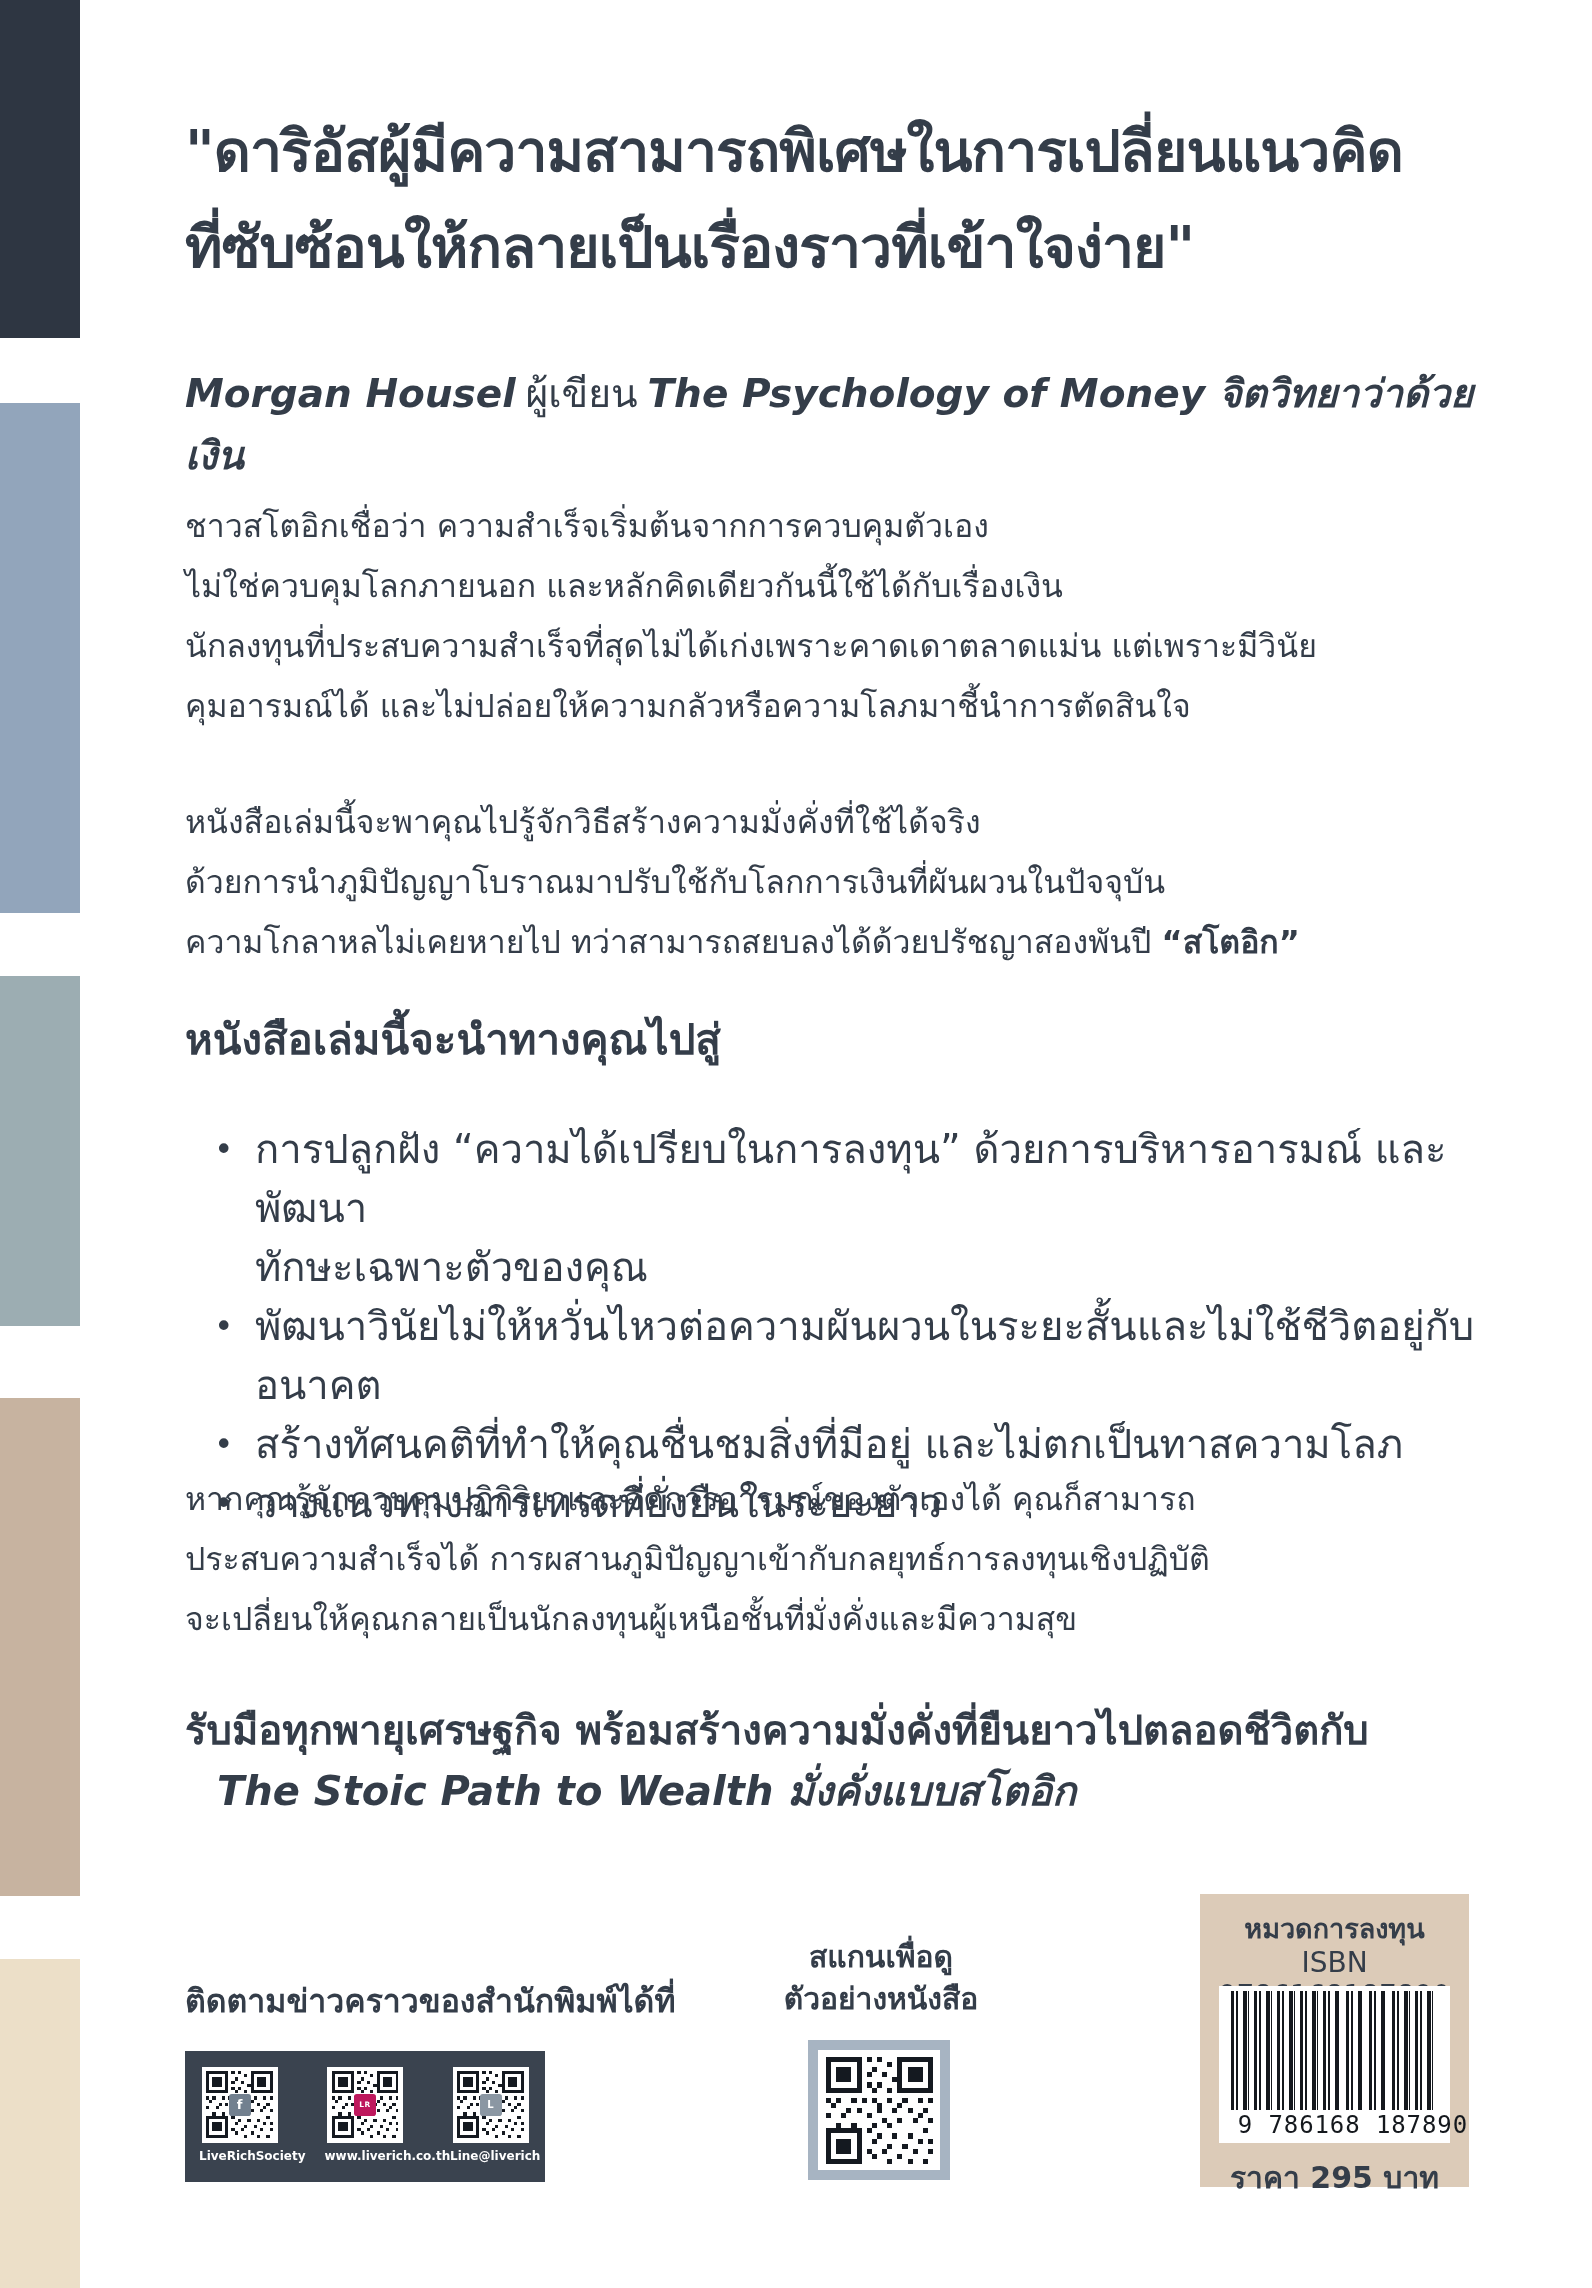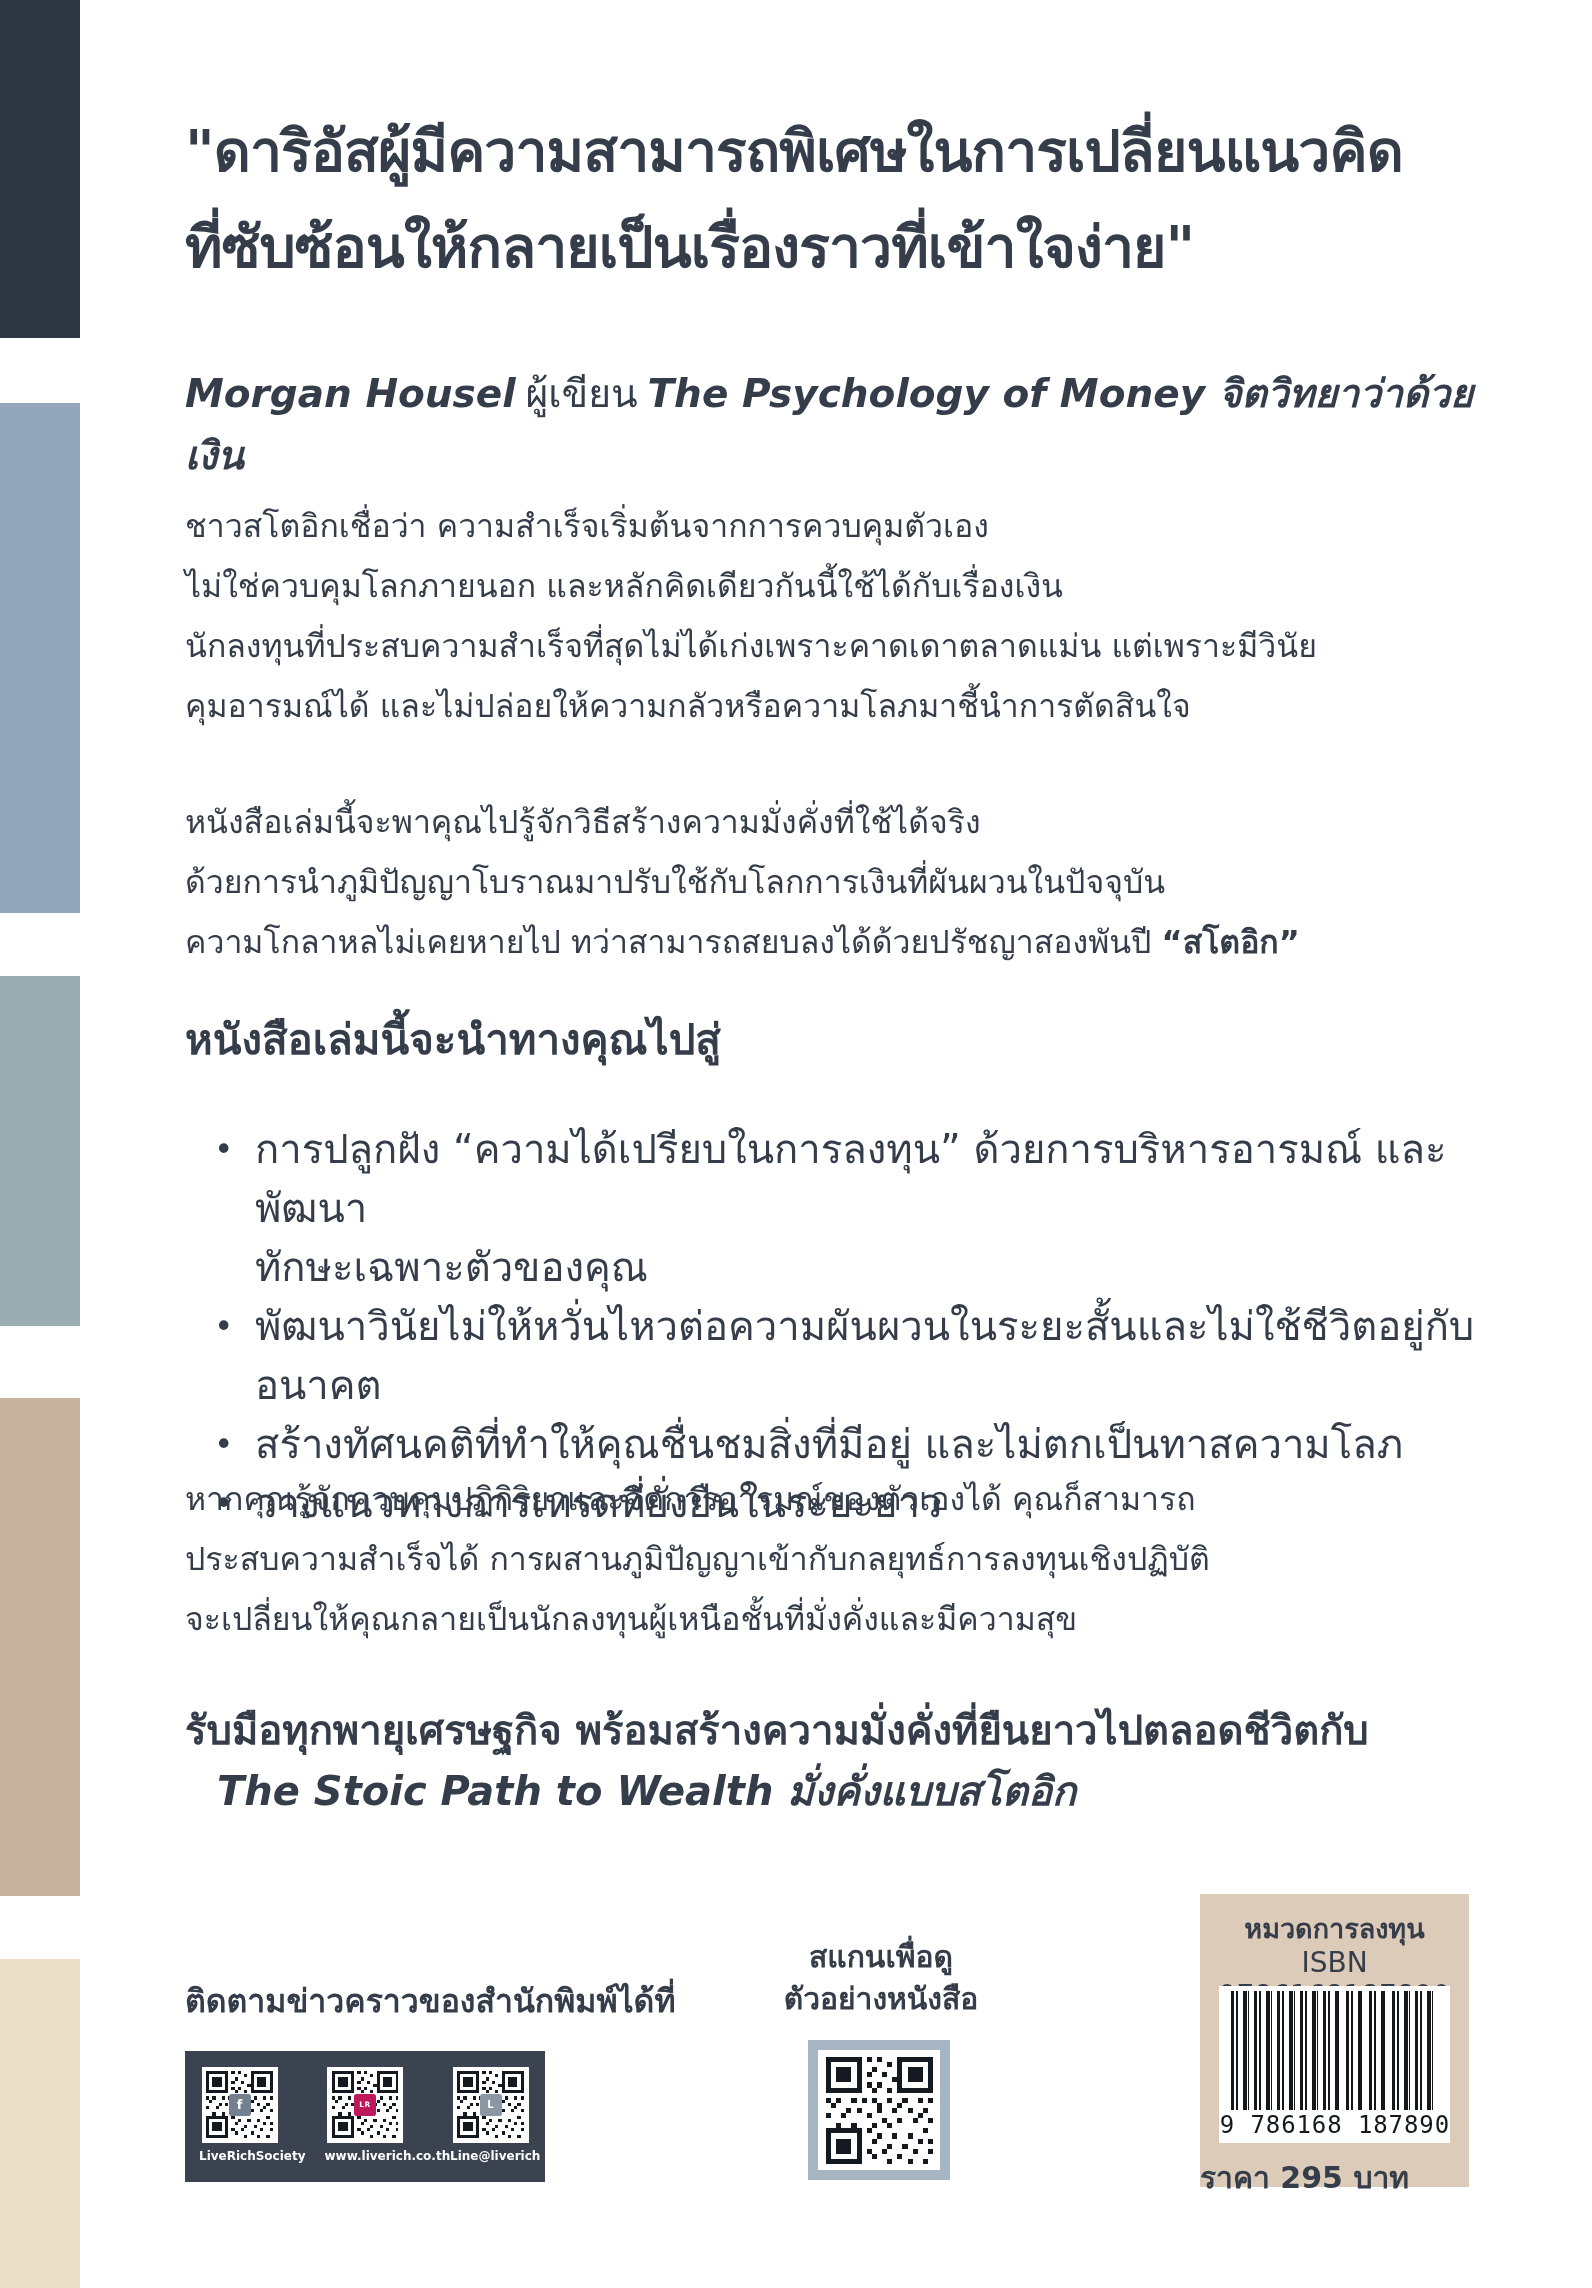--- a/index.html
+++ b/index.html
@@ -107,23 +107,23 @@
     background: repeating-linear-gradient(90deg,
       #14181d 0 2.8px, #ffffff 2.8px 4.6px,
       #14181d 4.6px 7.4px, #ffffff 7.4px 12px,
       #14181d 12px 15.7px, #ffffff 15.7px 17.5px,
       #14181d 17.5px 18.5px, #ffffff 18.5px 23px);
   }
   .bc-digits   {
     position: absolute; bottom: 3.7px; left: 0; width: 100%;
     text-align: center; font-size: 24px;
     font-family: "DejaVu Sans Mono", "Liberation Mono", monospace;
-    color: #14181d; letter-spacing: 0.9px;
-  }
-  .bc-price    { position: absolute; top: 260px; left: 0; width: 100%; font-size: 30px; font-weight: 700; }
+    color: #14181d; letter-spacing: 0.9px; padding-left: 18px;
+  }
+  .bc-price    { position: absolute; top: 260px; left: 0; width: 100%; text-align: center; font-size: 30px; font-weight: 700; }
 </style>
 </head>
 <body>
 
 <svg width="0" height="0" style="position:absolute" aria-hidden="true">
   <defs>
     <g id="qr-pattern">
       <path fill="#141920" d="M0 0h7v7H0z M14 0h7v7h-7z M0 14h7v7H0z"></path>
       <path fill="#ffffff" d="M1 1h5v5H1z M15 1h5v5h-5z M1 15h5v5H1z"></path>
       <path fill="#141920" d="M2 2h3v3H2z M16 2h3v3h-3z M2 16h3v3H2z"></path>

